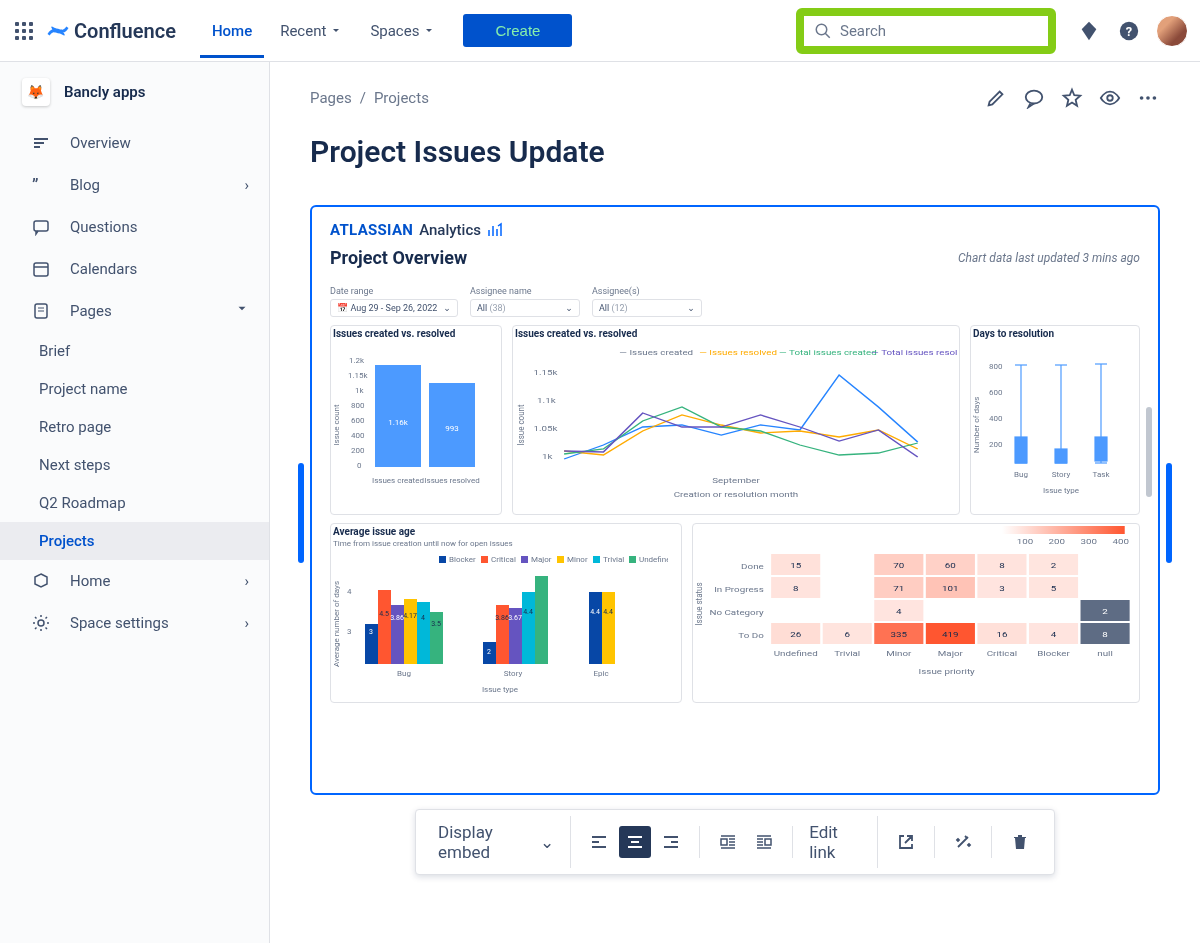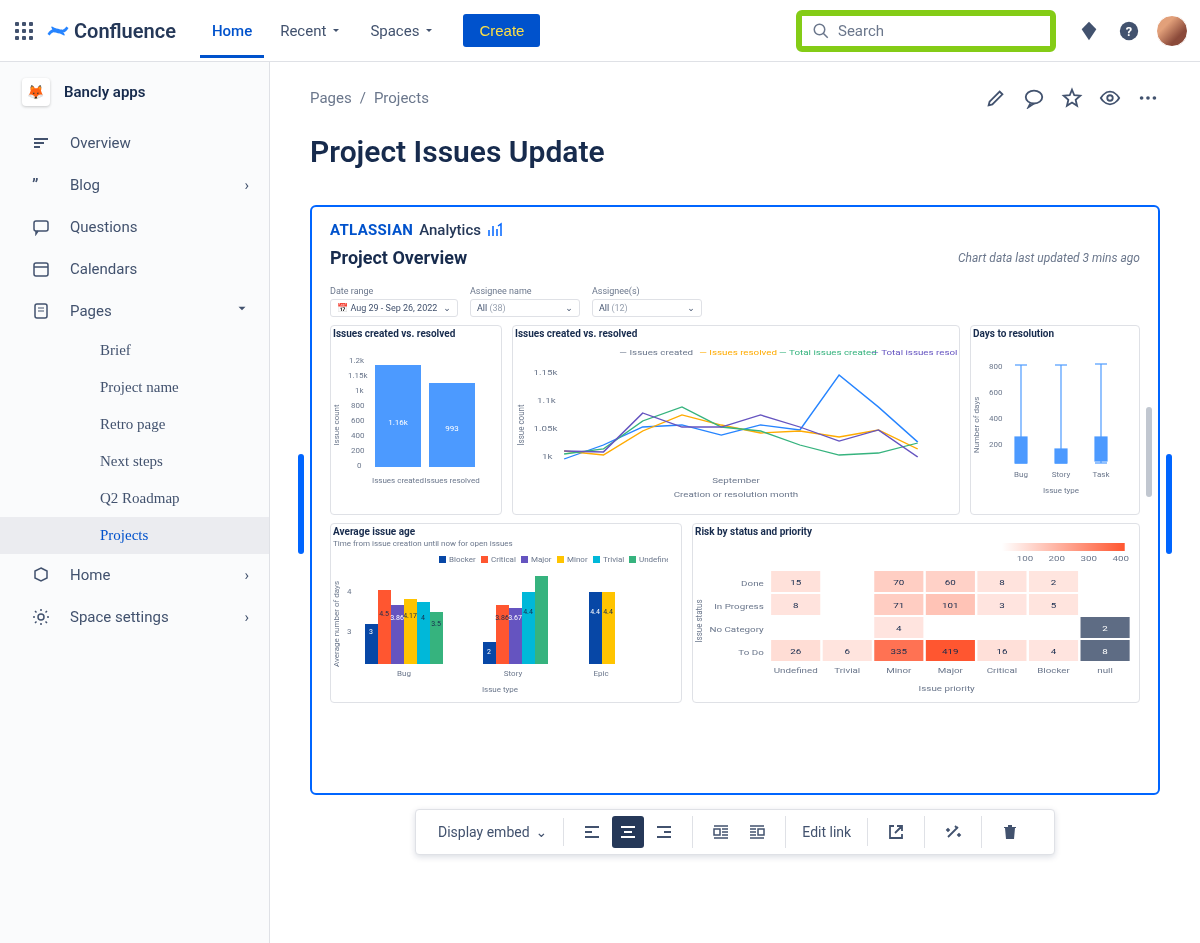--- a/index.html
+++ b/index.html
@@ -5,36 +5,36 @@
 * { box-sizing: border-box; margin: 0; padding: 0; }
 body { font-family: -apple-system, BlinkMacSystemFont, "Segoe UI", Roboto, sans-serif; background: #fff; color: #172B4D; width: 1200px; height: 943px; overflow: hidden; }
 
 
 .topnav { height: 62px; display: flex; align-items: center; padding: 0 12px; border-bottom: 1px solid #DFE1E6; gap: 4px; }
 .app-switcher-icon { width:24px;height:24px;display:flex;align-items:center;justify-content:center;color:#42526E; }
 .conf-logo { display:flex;align-items:center;gap:4px;margin-left:6px;margin-right:20px;font-weight:600;font-size:20px;color:#253858; }
 .conf-logo svg { width:24px;height:24px;color:#2684FF; }
 .topnav-item { padding: 18px 12px; font-size:15px;color:#42526E;display:flex;align-items:center;gap:4px;cursor:pointer; }
 .topnav-item.active { color:#0052CC;border-bottom:3px solid #0052CC;padding-bottom:15px;font-weight:500; }
-.topnav-create { background:#0052CC;color:#fde047;border:none;border-radius:3px;padding:8px 16px;font-size:15px;font-weight:500;margin-left:12px;cursor:pointer; }
+.topnav-create { background:#0052CC;color:#86efac;border:none;border-radius:3px;padding:8px 32px;font-size:15px;font-weight:500;margin-left:12px;cursor:pointer; }
 .topnav-spacer { flex:1; }
-.topnav-search { width:260px;border:6px solid #84cc16;border-radius:6px;padding:6px 10px;display:flex;align-items:center;gap:8px;color:#6B778C;font-size:15px; }
+.topnav-search { width:260px;border:8px solid #84cc16;border-radius:6px;padding:6px 10px;display:flex;align-items:center;gap:8px;color:#6B778C;font-size:15px; }
 .topnav-right { display:flex;align-items:center;gap:14px;margin-left:16px;color:#42526E; }
 .topnav-right .icon-btn { width:26px;height:26px;display:flex;align-items:center;justify-content:center;cursor:pointer;color:#42526E; }
 .avatar { width:32px;height:32px;border-radius:50%;background:linear-gradient(135deg,#e2a07a 30%,#8b4a3a 70%);border:1px solid #fff; }
 
 
 .sidebar { position:absolute;top:62px;left:0;width:270px;height:calc(100% - 62px);background:#FAFBFC;border-right:1px solid #DFE1E6;padding:16px 0;overflow:auto; }
 .space-header { display:flex;align-items:center;gap:14px;padding:0 16px 16px 22px;font-weight:600;font-size:15px;color:#172B4D; }
 .space-logo { width:28px;height:28px;border-radius:4px;background:#fff;box-shadow:0 1px 3px rgba(0,0,0,0.2);display:flex;align-items:center;justify-content:center;font-size:14px; }
 .side-item { display:flex;align-items:center;gap:18px;padding:10px 20px 10px 30px;font-size:15px;color:#42526E;cursor:pointer; }
 .side-item .sicon { width:22px;height:22px;display:flex;align-items:center;justify-content:center;color:#42526E; }
 .side-item .chev { margin-left:auto;color:#42526E; }
 .side-item.selected { background:#EBECF0;color:#0052CC;font-weight:500; }
-.sub-tree .side-item { padding-left:100px;font-family:Liberation Serif, serif; }
+.sub-tree .side-item { padding-left:39px; }
 
 
 .main { position:absolute;left:270px;top:62px;right:0;bottom:0;padding:24px 40px;overflow:auto; }
 .crumb-row { display:flex;align-items:center;justify-content:space-between; }
 .breadcrumb { font-size:15px;color:#6B778C;display:flex;gap:8px; }
 .page-actions { display:flex;gap:14px;color:#42526E; }
 .page-actions .pa { width:24px;height:24px;display:flex;align-items:center;justify-content:center;cursor:pointer; }
 .page-title { font-size:30px;font-weight:600;margin-top:24px; }
 
 
@@ -61,21 +61,21 @@
 .dc-title { font-size:10px;font-weight:700;color:#172B4D;margin-bottom:6px; }
 .dc-sub { font-size:8px;color:#6B778C;margin-top:-4px;margin-bottom:6px; }
 .axis-label { font-size:8px;fill:#6B778C; }
 
 
 .embed-toolbar { margin:14px auto 0;width:640px;background:#fff;border:1px solid #DFE1E6;border-radius:4px;box-shadow:0 2px 6px rgba(9,30,66,0.15);display:flex;align-items:center;padding:6px;gap:0; }
 .tb-group { display:flex;align-items:center;gap:4px;padding:0 12px;border-right:1px solid #DFE1E6; }
 .tb-group:last-child { border-right:none; }
 .tb-btn { width:32px;height:32px;display:flex;align-items:center;justify-content:center;border-radius:3px;cursor:pointer;color:#42526E; }
 .tb-btn.active { background:#253858;color:#fff; }
-.tb-text { font-size:14px;color:#42526E;cursor:pointer;padding:6px 4px;display:flex;align-items:center;gap:6px; }
+.tb-text { font-size:17px;color:#42526E;cursor:pointer;padding:6px 4px;display:flex;align-items:center;gap:6px; }
 
 </style>
 </head>
 <body>
 
 <div class="topnav">
   <div class="app-switcher-icon">
     <svg width="20" height="20" viewBox="0 0 20 20">
         <g fill="currentColor">
           <rect x="1" y="1" width="4" height="4" rx="1"></rect>
@@ -454,21 +454,20 @@
               <rect x="256" y="38" width="13" height="72" fill="#0747A6"></rect>
                 <text x="262" y="60" font-size="7" fill="#fff" text-anchor="middle">4.4</text>
               <rect x="269" y="38" width="13" height="72" fill="#FFC400"></rect>
                 <text x="275" y="60" font-size="7" fill="#172B4D" text-anchor="middle">4.4</text>
               <text x="268" y="122" class="axis-label" text-anchor="middle">Epic</text>
             </g>
             <text x="167" y="138" class="axis-label" text-anchor="middle">Issue type</text>
           </svg>
         </div>
         <div class="dash-card" style="flex:1;height:180px">
-          <div class="dc-title">Risk by status and priority</div>
           <svg width="100%" height="150" viewBox="0 0 360 150" preserveAspectRatio="none">
             <defs>
                 <linearGradient id="hm" x1="0" x2="1">
                   <stop offset="0" stop-color="#fff"></stop>
                   <stop offset="1" stop-color="#FF5630"></stop>
                 </linearGradient>
               </defs>
             <rect x="250" y="0" width="100" height="8" fill="url(#hm)"></rect>
             <g class="axis-label">
                 <text x="262" y="18">100</text>

